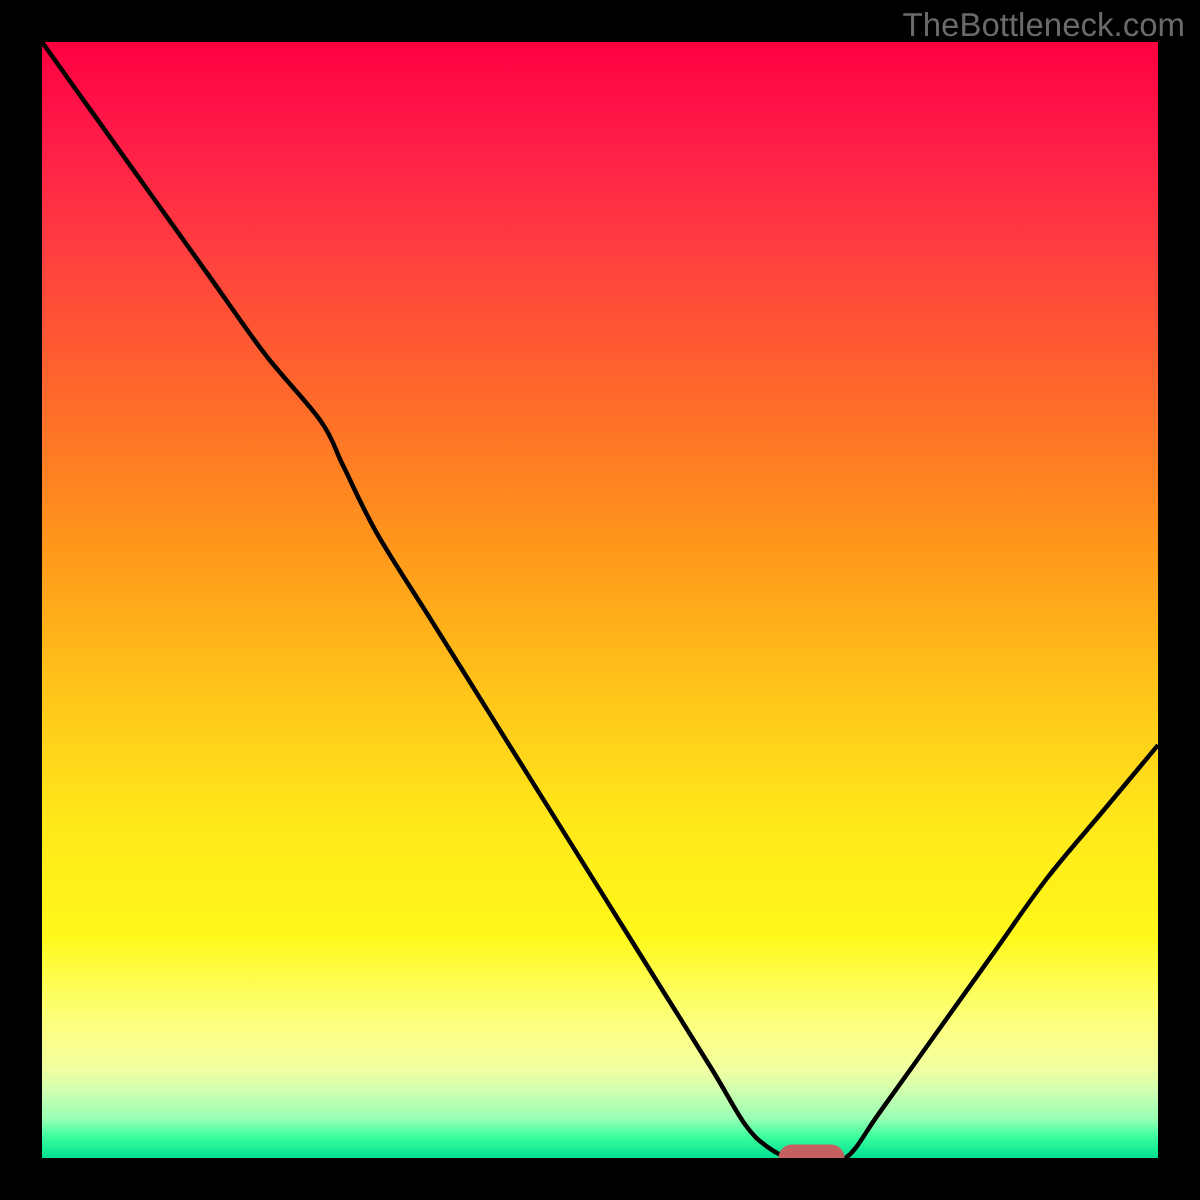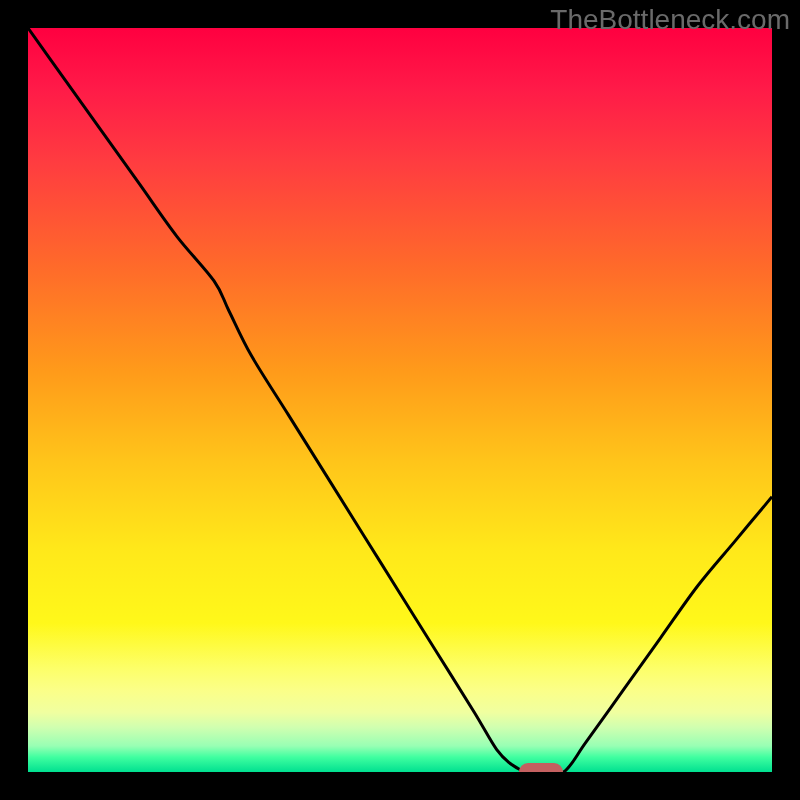--- a/index.html
+++ b/index.html
@@ -9,21 +9,21 @@
     height: 800px;
     background: #000;
     position: relative;
     font-family: Arial, Helvetica, sans-serif;
   }
   .watermark {
     position: absolute;
     top: 4px;
     right: 10px;
     color: #6a6a6a;
-    font-size: 28px;
+    font-size: 22px;
     font-weight: 500;
     z-index: 10;
   }
   .plot-area {
     position: absolute;
     left: 28px;
     top: 28px;
     width: 744px;
     height: 744px;
     overflow: hidden;

